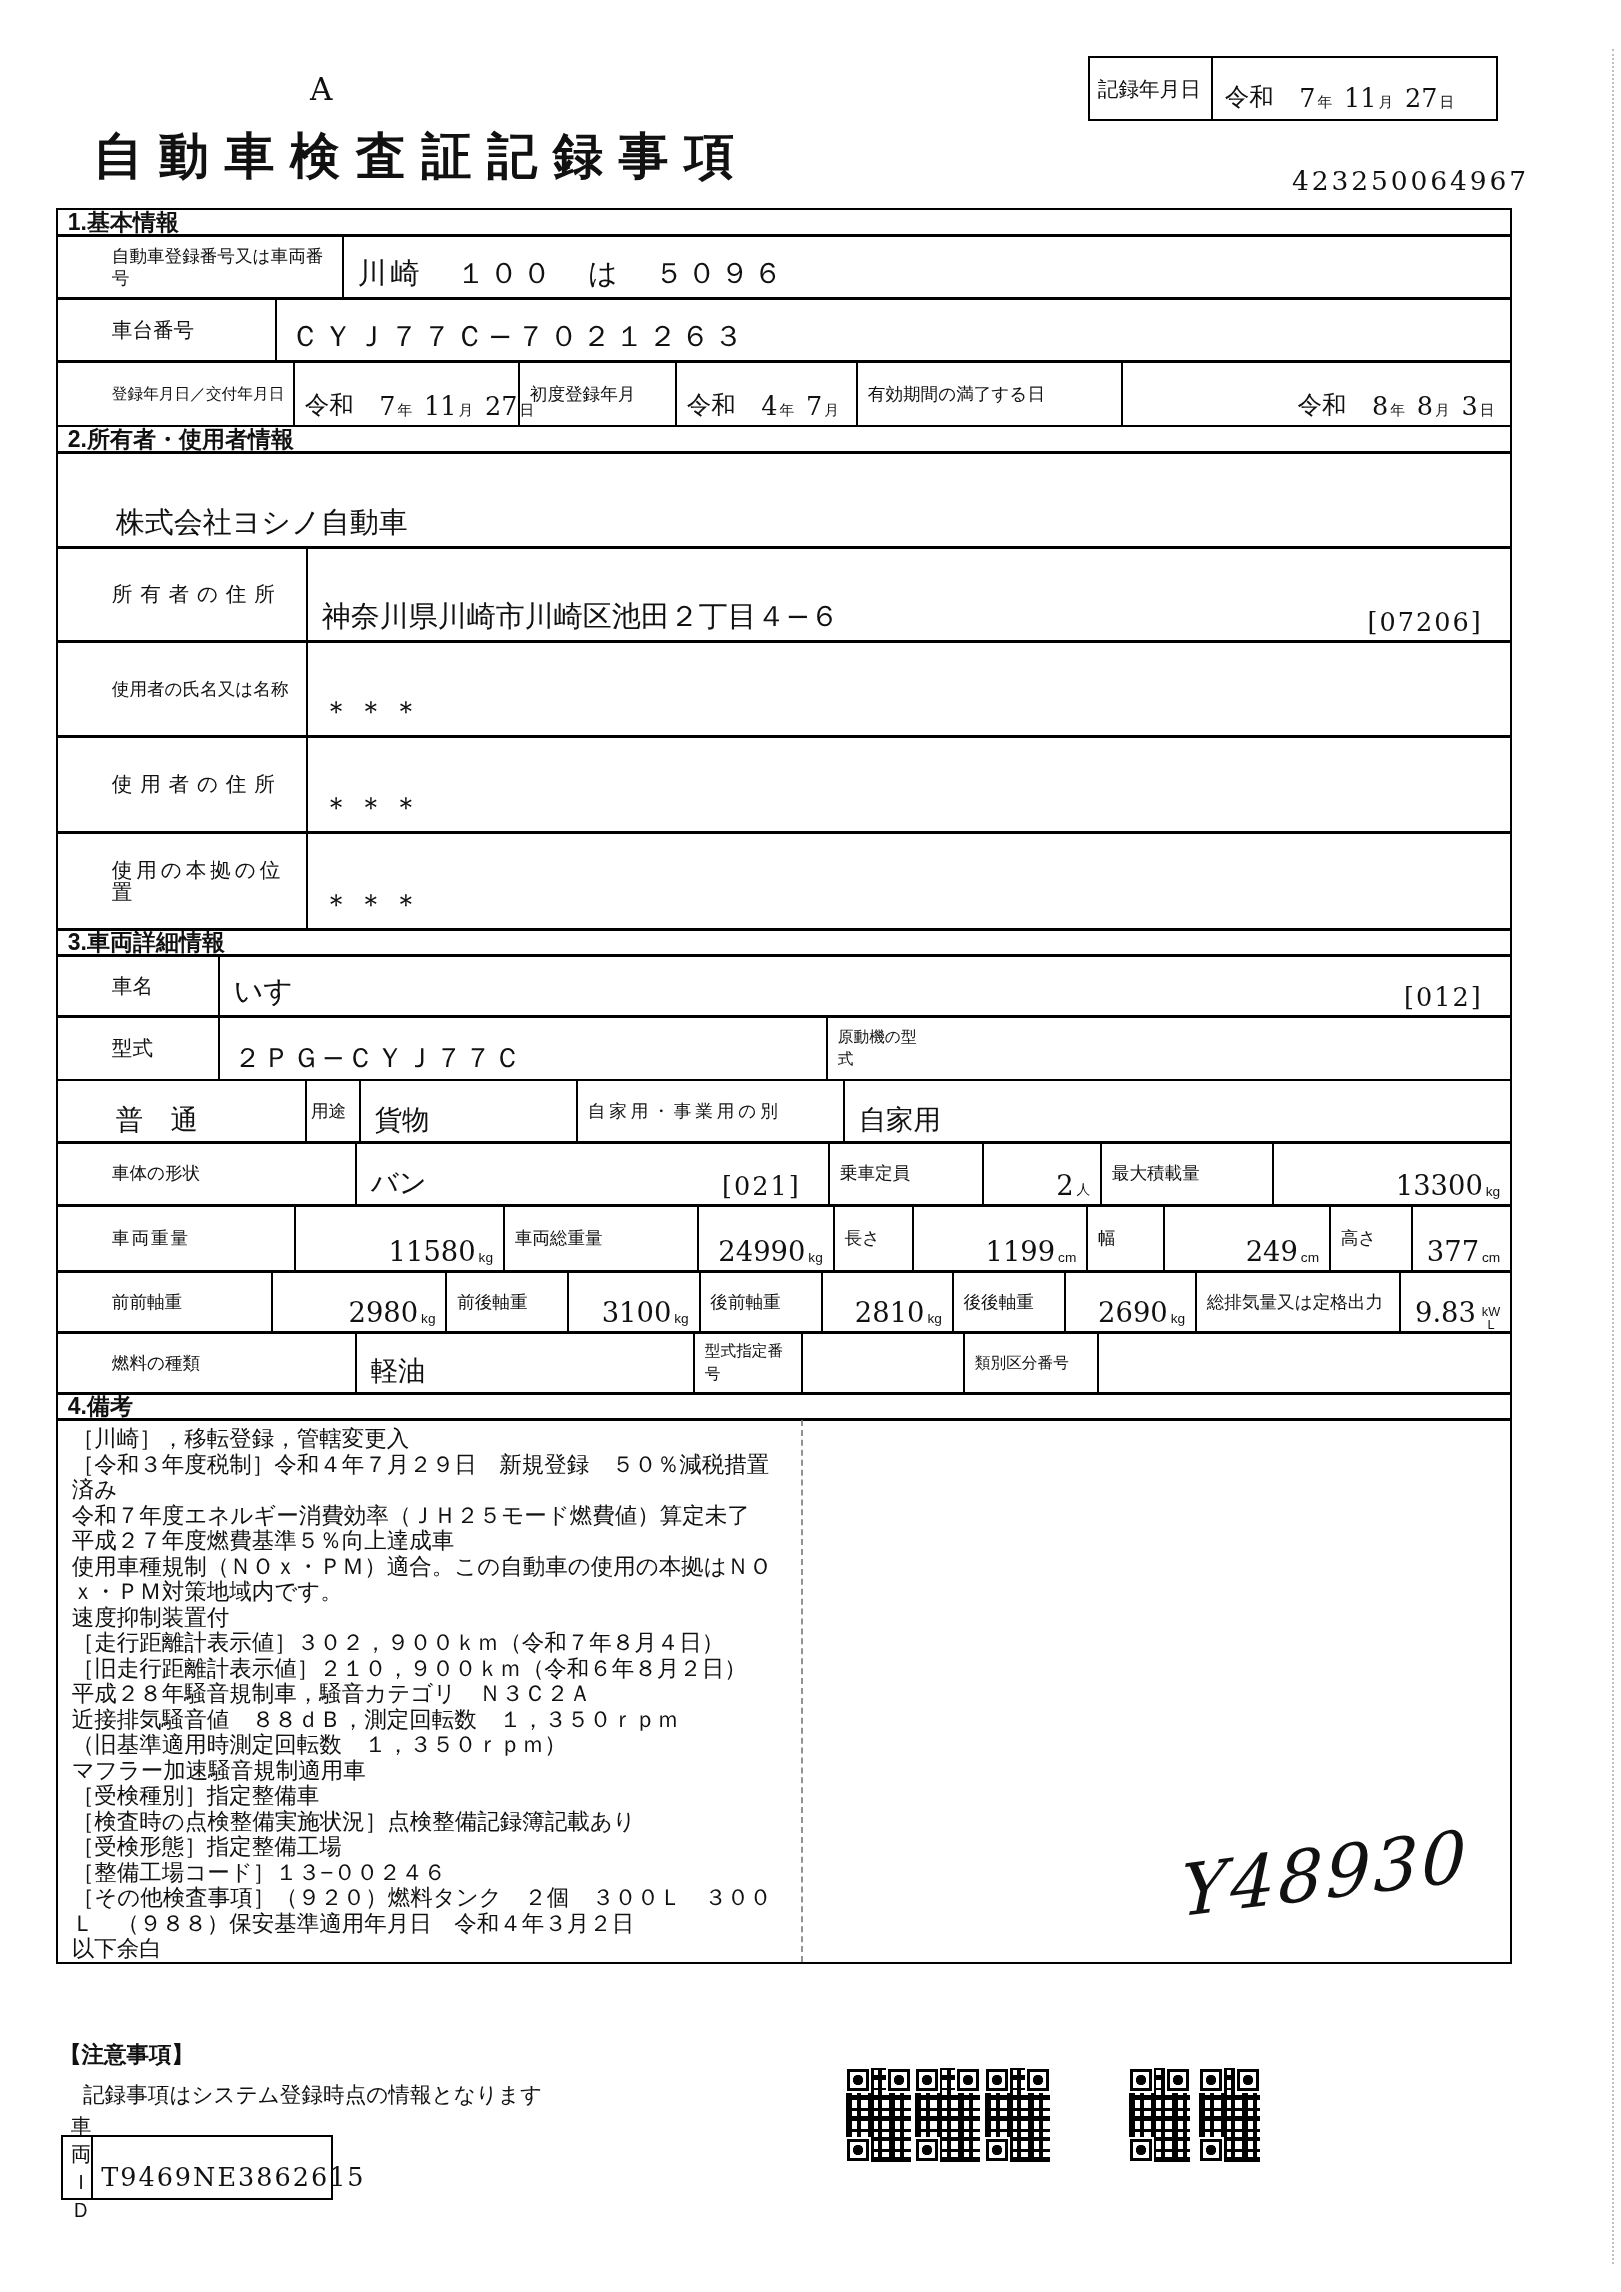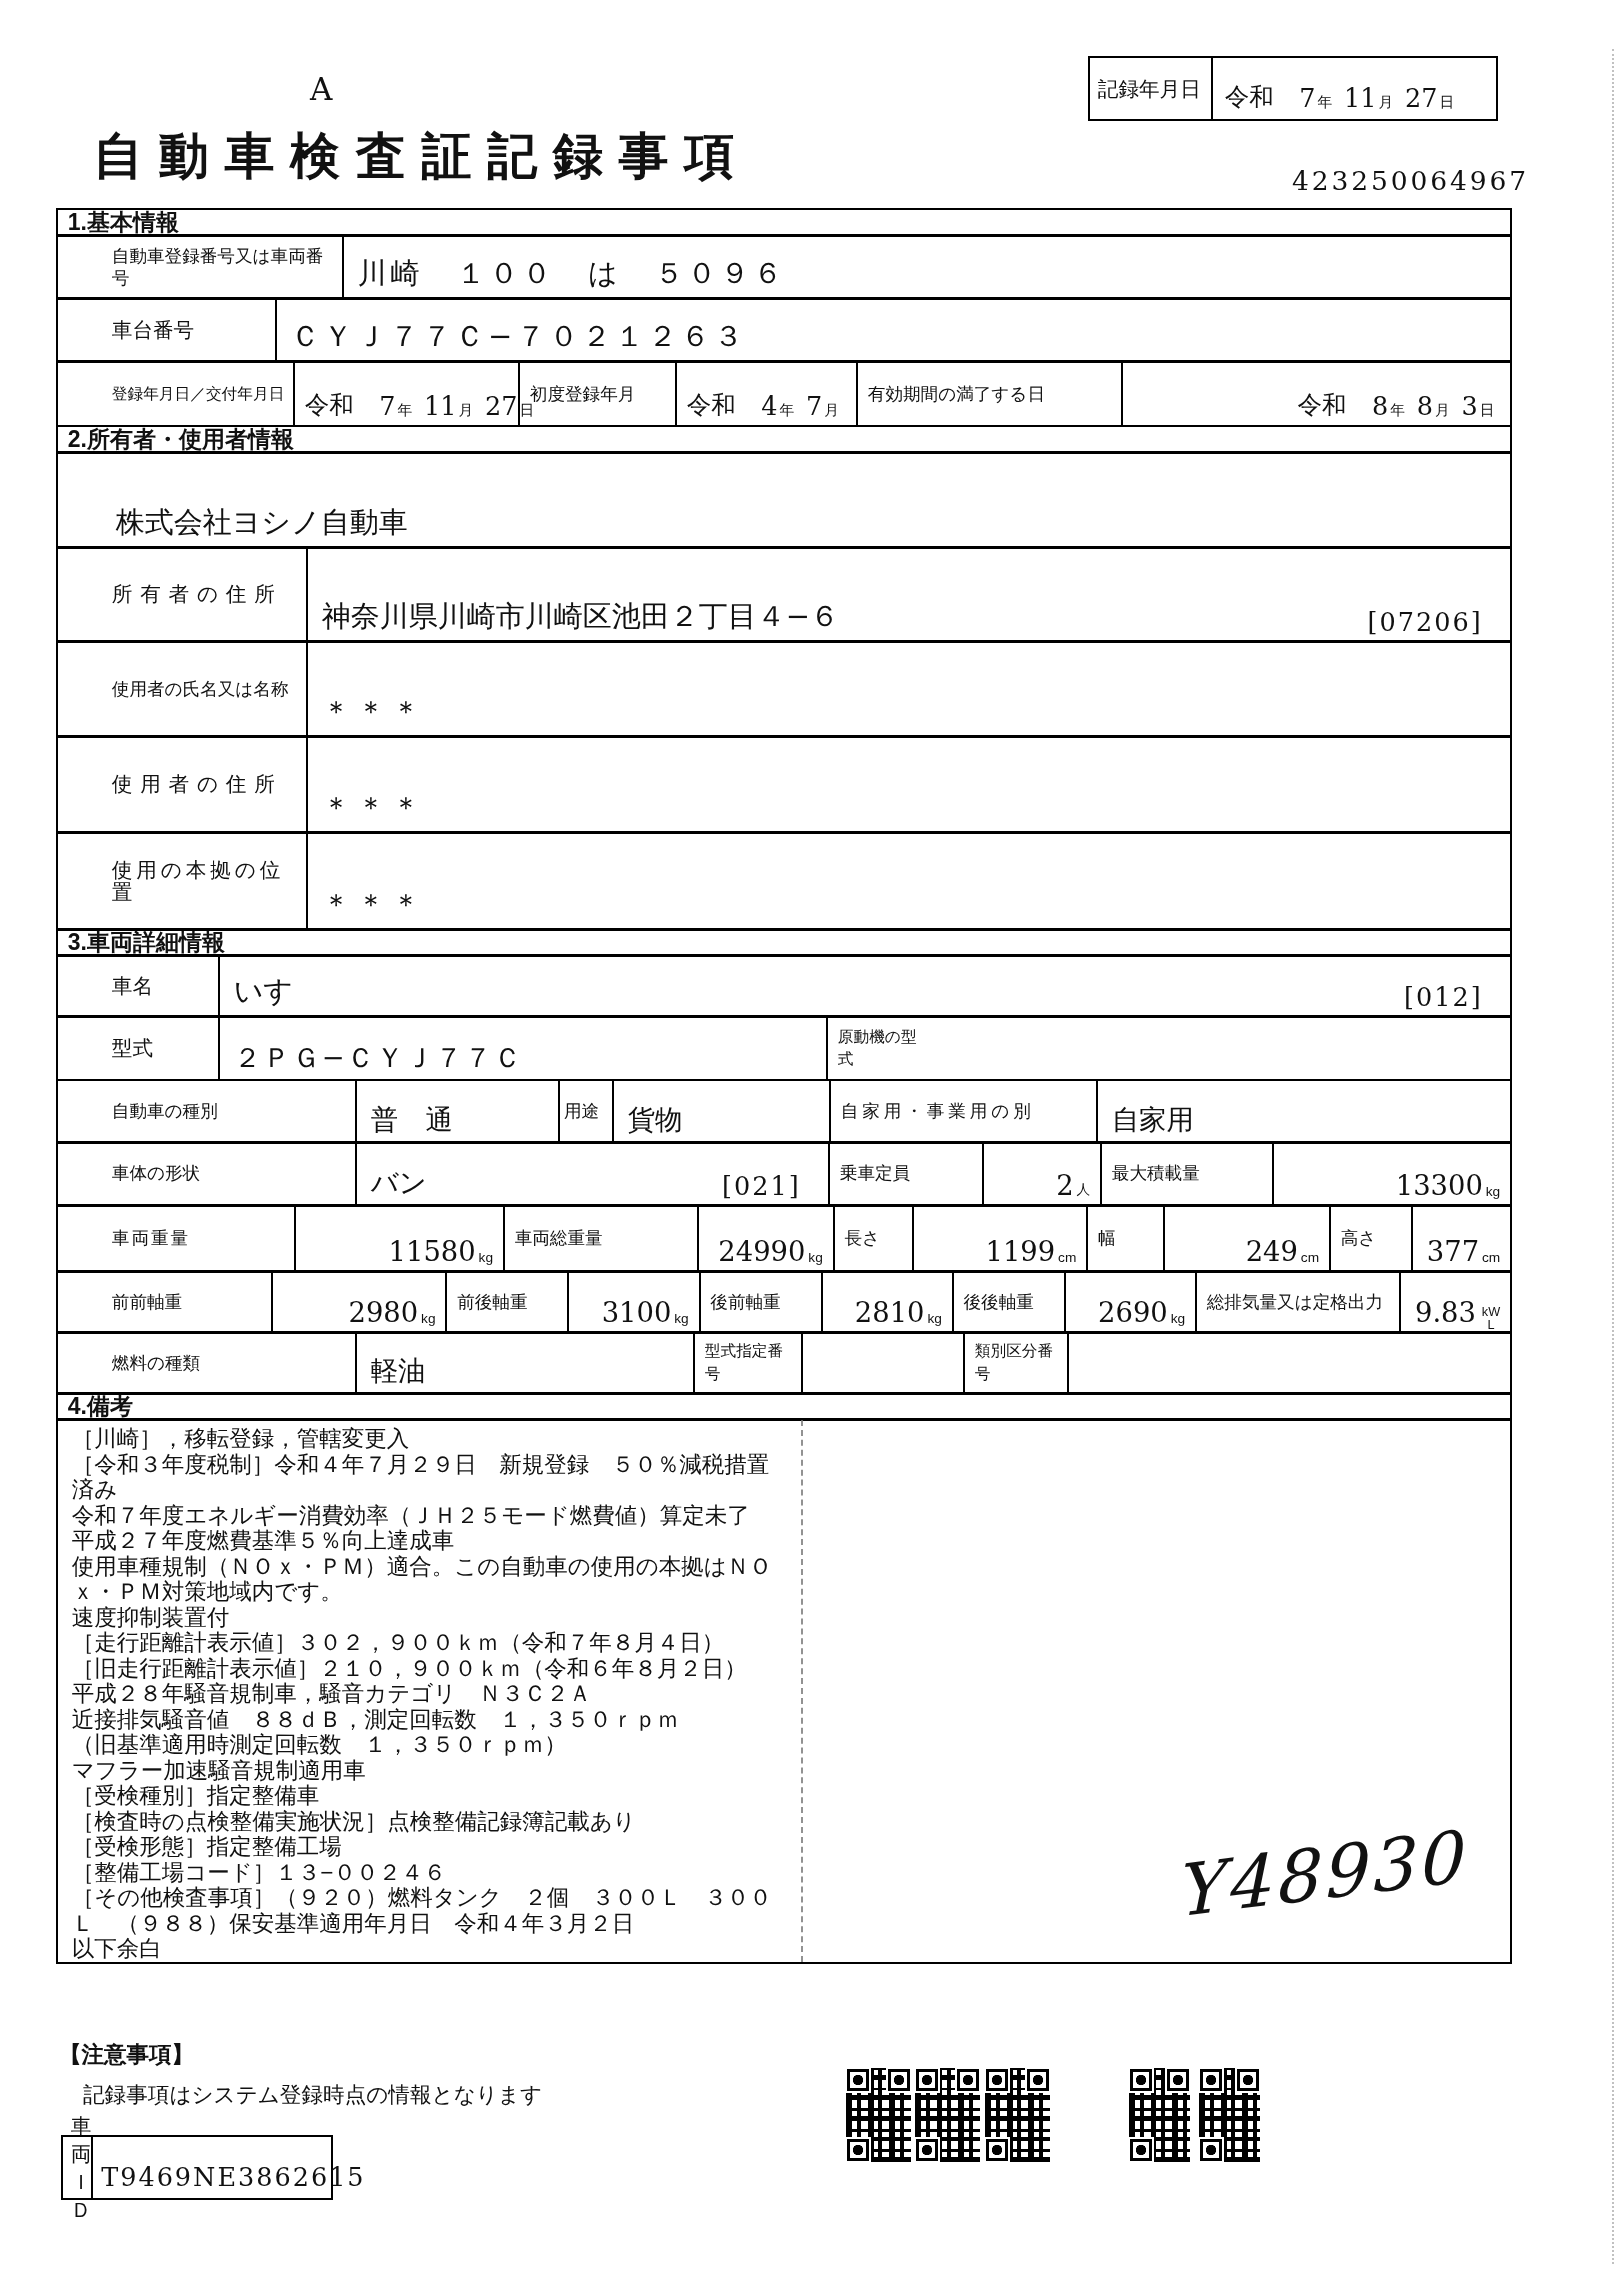--- a/index.html
+++ b/index.html
@@ -175,21 +175,20 @@
       </div>
     </div>
 
     <div class="row" style="height:66px">
       <div class="cell lb" style="width:116px">型式</div>
       <div class="cell vb ls2" style="width:608px">２ＰＧ−ＣＹＪ７７Ｃ</div>
       <div class="cell lb lb-xs" style="width:110px">原動機の型式</div>
     </div>
 
     <div class="row" style="height:65px">
-      <div class="cell lb lb-sm" style="width:253px">自動車の種別</div>
       <div class="cell vb" style="width:203px">普　通</div>
       <div class="cell lb lb-sm" style="width:54px;padding-left:3.9px">用途</div>
       <div class="cell vb" style="width:217px">貨物</div>
       <div class="cell lb lb-sm ls4" style="width:267px">自家用・事業用の別</div>
       <div class="cell vb" style="flex:1">自家用</div>
     </div>
 
     <div class="row" style="height:66px">
       <div class="cell lb lb-sm" style="width:253px">車体の形状</div>
       <div class="cell vb" style="width:473px">
@@ -265,21 +264,21 @@
           <span>L</span>
         </span>
       </div>
     </div>
 
     <div class="row" style="height:64px">
       <div class="cell lb lb-sm" style="width:253px">燃料の種類</div>
       <div class="cell vb" style="width:338px">軽油</div>
       <div class="cell lb lb-xs" style="width:108px">型式指定番号</div>
       <div class="cell" style="width:162px"></div>
-      <div class="cell lb lb-xs" style="width:104px">類別区分番号</div>
+      <div class="cell lb lb-xs" style="width:134px">類別区分番号</div>
       <div class="cell" style="flex:1"></div>
     </div>
 
     <div class="bar">4.備考</div>
 
     <div class="remarks">
       <div class="remarks-text">［川崎］，移転登録，管轄変更入
 ［令和３年度税制］令和４年７月２９日　新規登録　５０％減税措置
 済み
 令和７年度エネルギー消費効率（ＪＨ２５モード燃費値）算定未了

